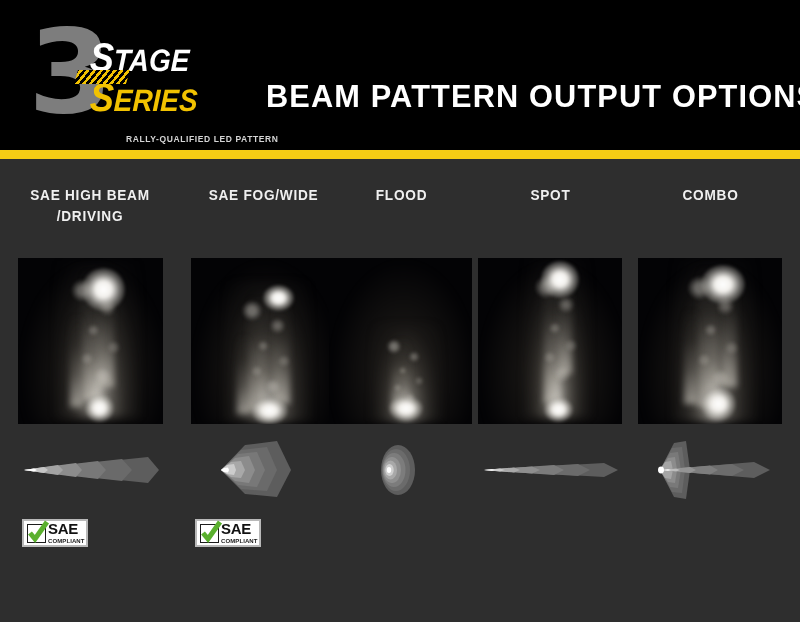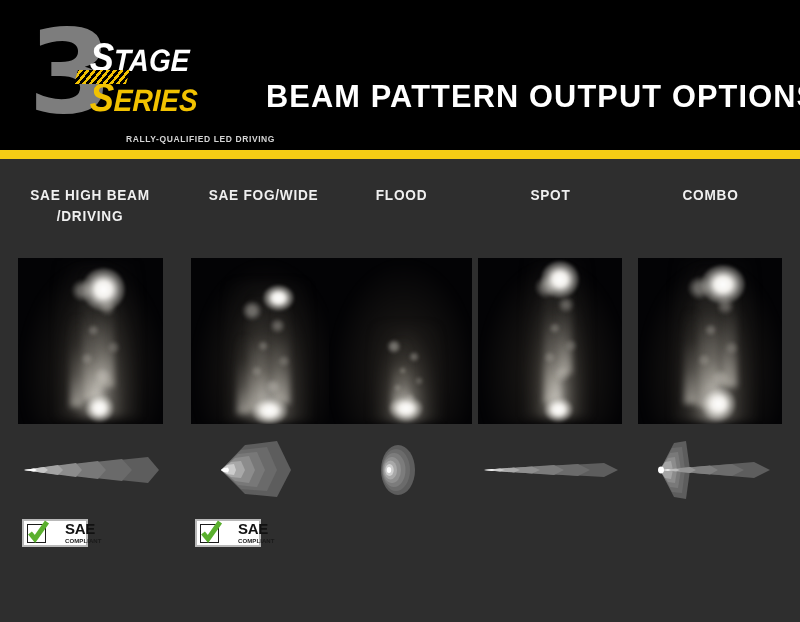--- a/index.html
+++ b/index.html
@@ -239,21 +239,20 @@
     position: absolute;
     top: 360px;
     left: 4px;
     width: 66px;
     height: 28px;
     background: #ffffff;
     border: 2px solid #b9b9b9;
     display: flex;
     align-items: center;
     padding: 2px 3px;
-    gap: 17px;
   }
 
   .sae-check {
     width: 19px; height: 19px;
     border: 1.6px solid #1c1c1c;
     background: #ffffff;
     position: relative;
     flex: 0 0 auto;
     margin-right: 2px;
   }
@@ -287,21 +286,21 @@
 
     <div class="logo-block">
       <div class="logo-three">3</div>
 
       <div class="logo-words">
         <div class="logo-stage"><span class="cap">S</span><span>TAGE</span></div>
         <div class="logo-series"><span class="cap">S</span><span>ERIES</span></div>
         <div class="logo-stripe"></div>
       </div>
 
-      <div class="logo-tagline">RALLY-QUALIFIED LED DRIVING</div>
+      <div class="logo-tagline">RALLY-QUALIFIED LED PATTERN</div>
     </div>
 
     <div class="header-title">BEAM PATTERN OUTPUT OPTIONS</div>
   </div>
 
   <div class="yellow-bar"></div>
 
   <div class="board">
 
     <div class="col col-0">

